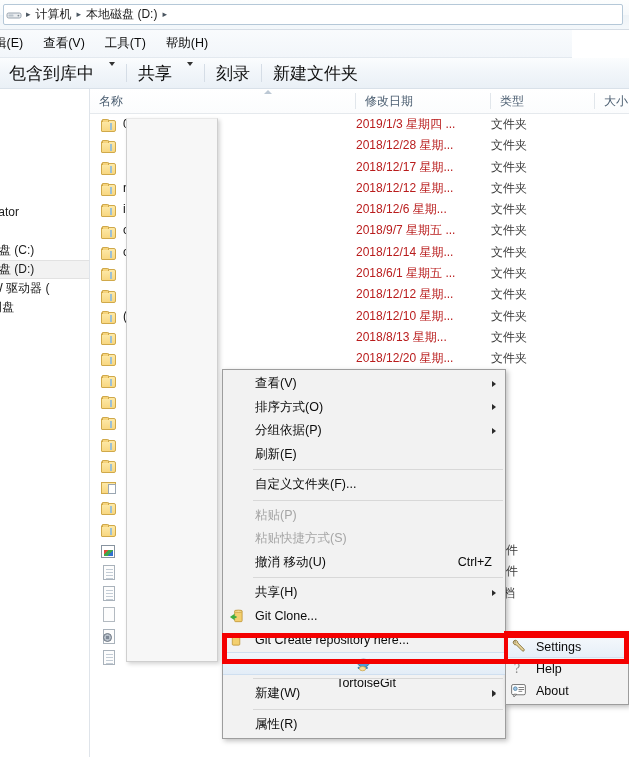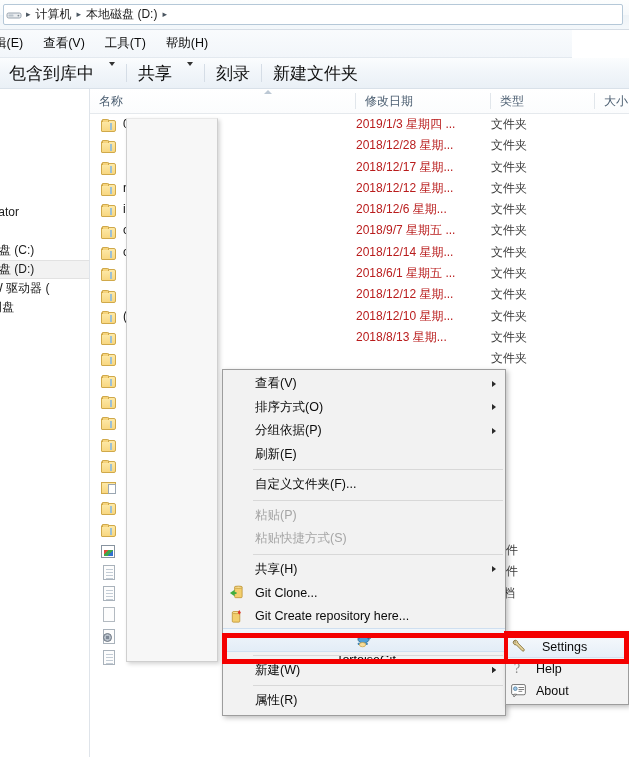--- a/index.html
+++ b/index.html
@@ -132,21 +132,21 @@
   
   #submenu{
     position:absolute;left:505px;top:633px;width:124px;
     background:#f2f2f2;border:1px solid #9d9d9d;
     box-shadow:2px 2px 5px rgba(0,0,0,.25);
     box-sizing:border-box;padding:2px 0;
   }
   #submenu .smi{position:relative;height:22px;display:flex;align-items:center;}
   #submenu .smi .cmicon{width:26px;height:22px;flex:0 0 auto;position:relative;}
   #submenu .smi .cmlabel{font-size:12.5px;color:#0a0a0a;padding-left:4px;}
-  #submenu .smi.highlight{background:linear-gradient(to bottom,#f4f8fc 0%,#e6eff8 100%);border-top:1px solid #d2e1f1;border-bottom:1px solid #d2e1f1;box-sizing:border-box;gap:6px;}
+  #submenu .smi.highlight{background:linear-gradient(to bottom,#f4f8fc 0%,#e6eff8 100%);border-top:1px solid #d2e1f1;border-bottom:1px solid #d2e1f1;box-sizing:border-box;}
 
   
   .redbox{position:absolute;border:5px solid #f40000;box-sizing:border-box;pointer-events:none;z-index:50;}
   #redbox-tortoise{left:222px;top:633px;width:407px;height:31px;}
   #redbox-settings{left:504px;top:631px;width:125px;height:33px;border-width:4px;}
 </style>
 </head>
 <body>
 
 <div id="addressbar">
@@ -308,20 +308,21 @@
         <span class="ftext"></span>
       </div>
       <div class="fdate">2018/8/13 星期...</div>
       <div class="ftype">文件夹</div>
     </div>
     <div class="frow">
       <div class="fname">
         <span class="ficon ic-folder"></span>
         <span class="ftext"></span>
       </div>
+      <div class="fdate">2018/12/20 星期...</div>
       <div class="ftype">文件夹</div>
     </div>
     <div class="frow">
       <div class="fname">
         <span class="ficon ic-folder"></span>
         <span class="ftext"></span>
       </div>
       <div class="fdate"></div>
       <div class="ftype">夹</div>
     </div>
@@ -460,20 +461,25 @@
       <span class="cmlabel">自定义文件夹(F)...</span>
     </div>
     <div class="cmsep"></div>
     <div class="cmi disabled">
       <span class="cmicon"></span>
       <span class="cmlabel">粘贴(P)</span>
     </div>
     <div class="cmi disabled">
       <span class="cmicon"></span>
       <span class="cmlabel">粘贴快捷方式(S)</span>
+    </div>
+    <div class="cmi">
+      <span class="cmicon"></span>
+      <span class="cmlabel">撤消 移动(U)</span>
+      <span class="cmaccel">Ctrl+Z</span>
     </div>
     <div class="cmsep"></div>
     <div class="cmi">
       <span class="cmicon"></span>
       <span class="cmlabel">共享(H)</span>
       <span class="cmarrow"></span>
     </div>
     <div class="cmi">
       <span class="cmicon">
         <svg class="ic-gitclone" viewBox="0 0 16 16">

